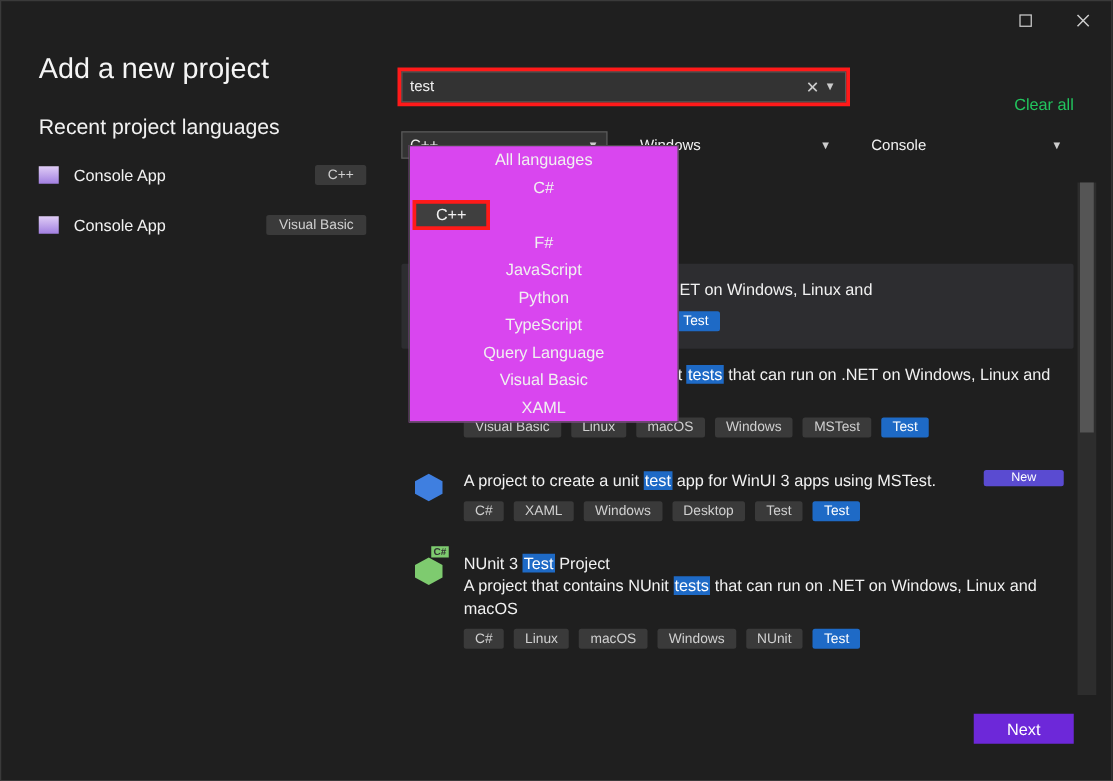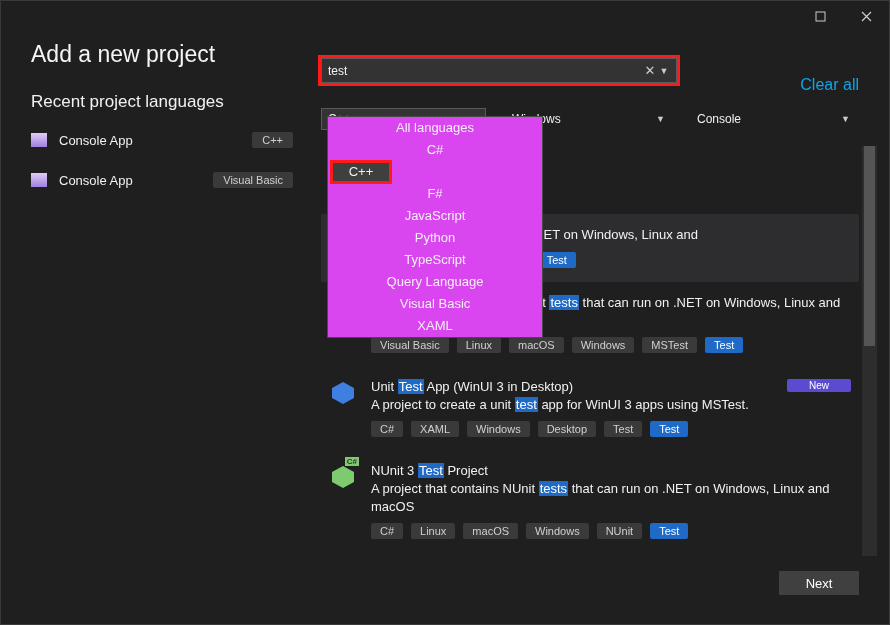--- a/index.html
+++ b/index.html
@@ -92,22 +92,22 @@
     background: transparent;
     border: none;
     color: #f1f1f1;
     font-size: 12px;
     outline: none;
   }
   .search-box .clr { color: #ccc; width: 16px; text-align: center; }
   .search-box .dd { color: #ccc; width: 12px; text-align: center; font-size: 9px; }
   .clear-all {
     margin-left: auto;
-    color: #0ea5e9;
-    font-size: 16px;
+    color: #22c55e;
+    font-size: 13px;
     margin-top: 29px;
   }
   .filter-row {
     display: flex;
     gap: 20px;
     margin-bottom: 8px;
   }
   .filter {
     display: flex;
     align-items: center;
@@ -198,21 +198,21 @@
     background: #1e6ac6;
     color: #fff;
     padding: 0 1px;
   }
   .footer {
     display: flex;
     justify-content: flex-end;
     padding: 10px 30px;
   }
   .next-btn {
-    background: #404040;
+    background: #6d28d9;
     color: #fff;
     border: none;
     width: 80px; height: 24px;
     font-size: 13px;
   }
   .scrollbar {
     position: absolute;
     right: 12px; top: 145px;
     width: 15px; height: 410px;
     background: #2d2d2d;
@@ -324,21 +324,20 @@
     </div>
     </div>
         <div class="template">
     <div class="templ-icon" style="position:relative">
       <svg width="26" height="26">
               <polygon points="13,2 24,8 24,18 13,24 2,18 2,8" fill="#3f7fe0"></polygon>
             </svg>
 
     </div>
     <div class="templ-body">
-      <div class="templ-title">Unit <span class="hl-text">Test</span> App (WinUI 3 in Desktop)</div>
       <div class="templ-desc">A project to create a unit <span class="hl-text">test</span> app for WinUI 3 apps using MSTest.</div>
       <div class="tags">
               <span class="tag">C#</span>
               <span class="tag">XAML</span>
               <span class="tag">Windows</span>
               <span class="tag">Desktop</span>
               <span class="tag">Test</span>
               <span class="tag hl">Test</span>
             </div>
     </div>

